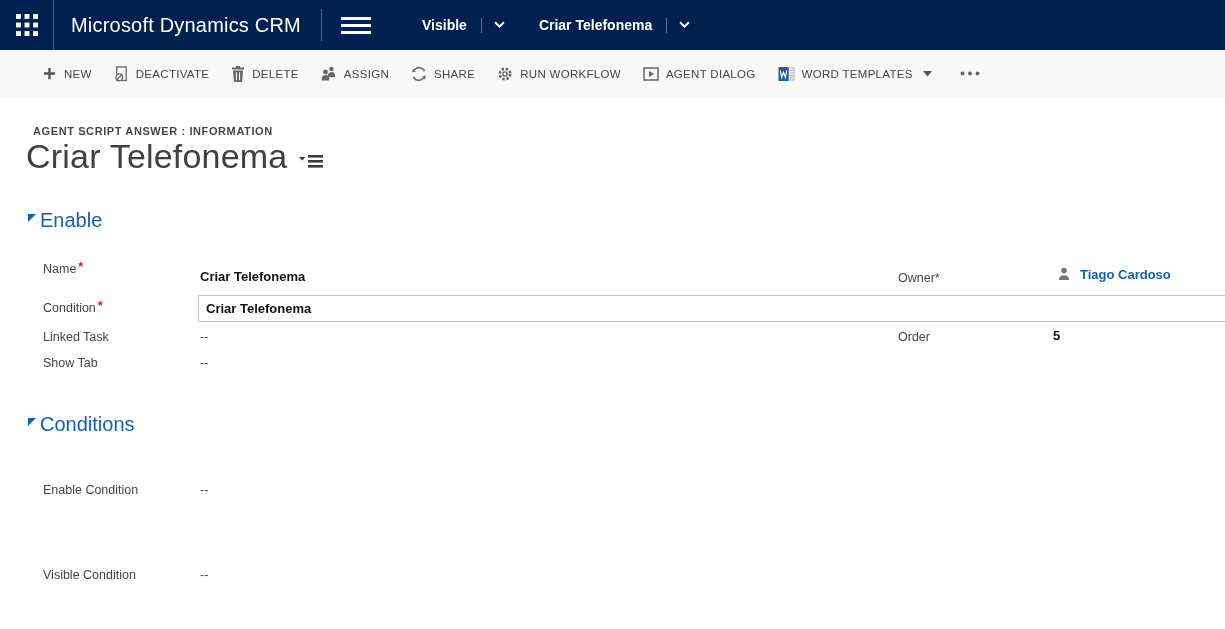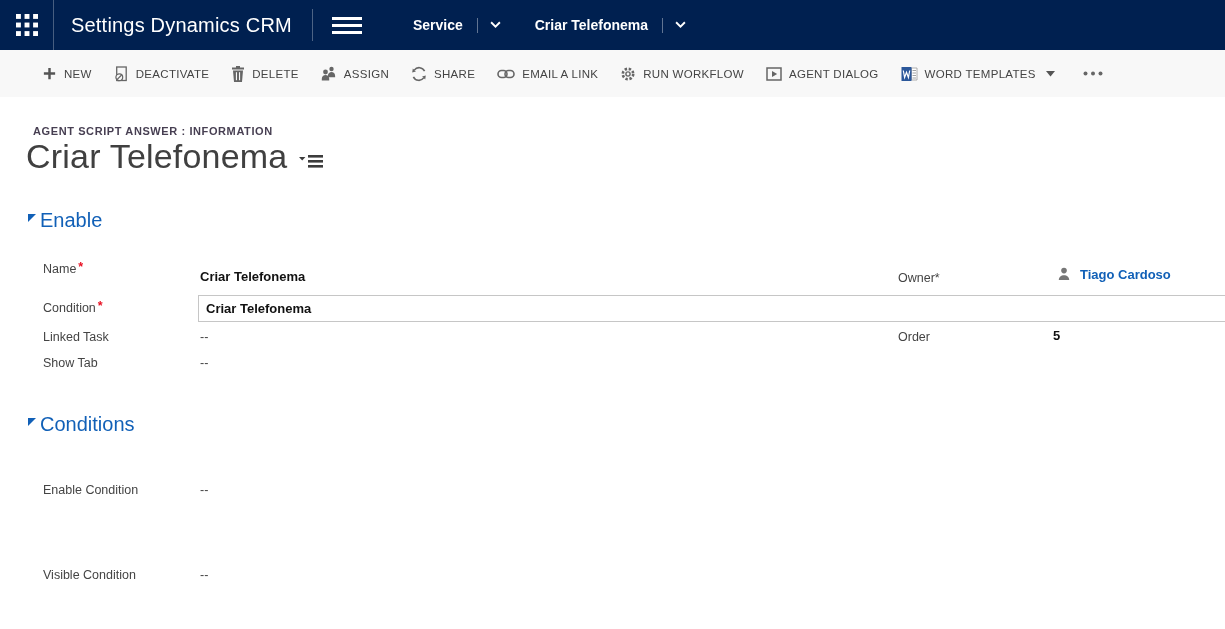--- a/index.html
+++ b/index.html
@@ -65,34 +65,34 @@
           <rect x="14" y="0" width="4" height="4"></rect>
         <rect x="0" y="7" width="4" height="4"></rect>
           <rect x="7" y="7" width="4" height="4"></rect>
           <rect x="14" y="7" width="4" height="4"></rect>
         <rect x="0" y="14" width="4" height="4"></rect>
           <rect x="7" y="14" width="4" height="4"></rect>
           <rect x="14" y="14" width="4" height="4"></rect>
       </g>
     </svg>
   </div>
-  <div class="brand">Settings Dynamics CRM</div>
+  <div class="brand">Microsoft Dynamics CRM</div>
   <div class="nav-sep"></div>
   <div class="hamburger-btn">
     <svg width="30" height="17" viewBox="0 0 30 17">
       <g fill="#ffffff">
           <rect x="0" y="0" width="30" height="3"></rect>
           <rect x="0" y="7" width="30" height="3"></rect>
           <rect x="0" y="14" width="30" height="3"></rect>
         </g>
     </svg>
   </div>
   <div class="nav-items">
     <div class="nav-item" style="margin-left:18px;">
-      <span>Service</span>
+      <span>Visible</span>
     </div>
     <div class="pipe"></div>
     <div class="chev-btn">
       <svg width="11" height="8" viewBox="0 0 10 7">
         <path d="M1 1l4 4 4-4" fill="none" stroke="#fff" stroke-width="1.7"></path>
       </svg>
     </div>
     <div class="nav-item" style="margin-left:8px;">
       <span>Criar Telefonema</span>
     </div>
@@ -148,29 +148,20 @@
   <div class="cmd">
     <svg width="16" height="16" viewBox="0 0 16 16">
       <path d="M13.6 5.2A6 6 0 0 0 3.3 4.1" fill="none" stroke="#666" stroke-width="1.6"></path>
       <path d="M2.4 10.8a6 6 0 0 0 10.3 1.1" fill="none" stroke="#666" stroke-width="1.6"></path>
       <path d="M4.9 5.5L1.2 6.4l.6-3.8z" fill="#666"></path>
       <path d="M11.1 10.5l3.7-.9-.6 3.8z" fill="#666"></path>
     </svg>
     <span>SHARE</span>
   </div>
 
-  <div class="cmd">
-    <svg width="18" height="12" viewBox="0 0 18 12">
-      <g fill="none" stroke="#666" stroke-width="1.6">
-        <rect x="1" y="2.5" width="9" height="7" rx="3.5"></rect>
-        <rect x="8" y="2.5" width="9" height="7" rx="3.5"></rect>
-      </g>
-    </svg>
-    <span>EMAIL A LINK</span>
-  </div>
 
   <div class="cmd">
     <svg width="16" height="16" viewBox="0 0 16 16">
       <circle cx="8" cy="8" r="5.2" fill="none" stroke="#666" stroke-width="2.6" stroke-dasharray="2.4 1.7"></circle>
       <circle cx="8" cy="8" r="2.1" fill="none" stroke="#666" stroke-width="1.4"></circle>
     </svg>
     <span>RUN WORKFLOW</span>
   </div>
 
   <div class="cmd">

